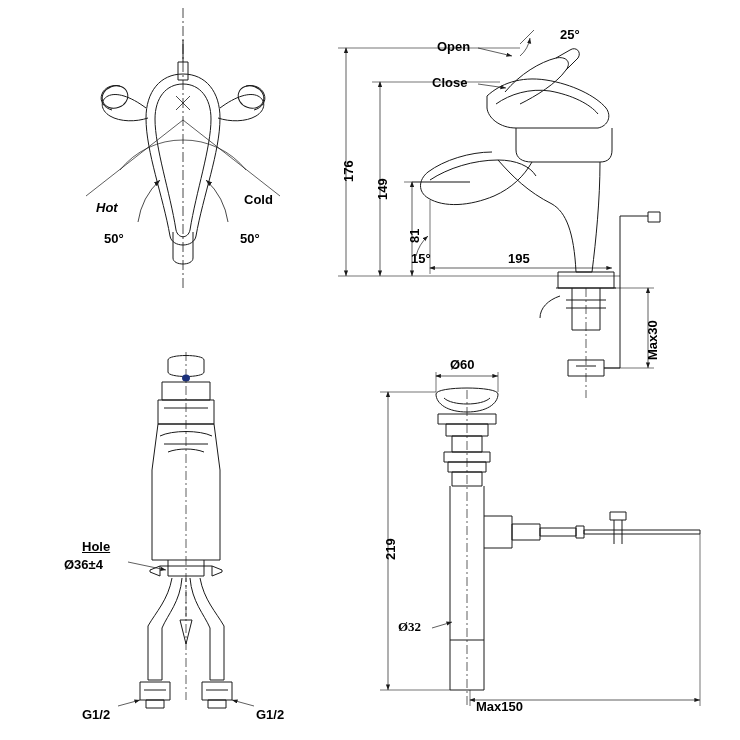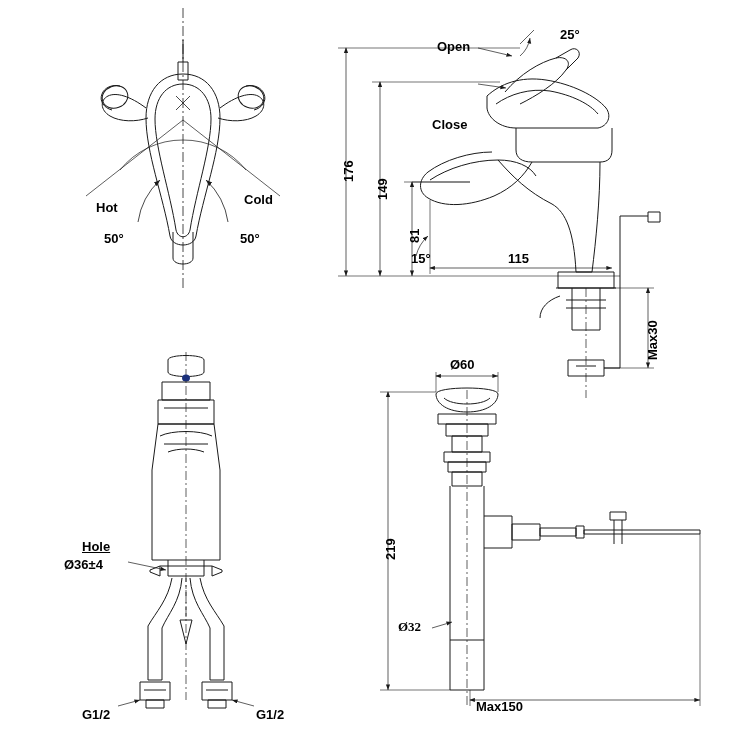--- a/index.html
+++ b/index.html
@@ -221,33 +221,33 @@
       <line x1="498" y1="372" x2="498" y2="392" stroke-width="0.6"></line>
 
       <line x1="432" y1="628" x2="452" y2="622" stroke-width="0.7" marker-end="url(#arrEnd)"></line>
 
       <line x1="470" y1="700" x2="700" y2="700" stroke-width="0.7" marker-start="url(#arrStart)" marker-end="url(#arrEnd)"></line>
       <line x1="470" y1="690" x2="470" y2="706" stroke-width="0.6"></line>
       <line x1="700" y1="534" x2="700" y2="706" stroke-width="0.6"></line>
     </g>
   </svg>
 
-  <div class="lbl" style="left:96px; top:201px;">Hot</div>
+  <div class="lbl" style="left:96px; top:201px;font-style:italic;">Hot</div>
   <div class="lbl" style="left:244px; top:193px;">Cold</div>
   <div class="lbl" style="left:104px; top:232px;">50°</div>
   <div class="lbl" style="left:240px; top:232px;">50°</div>
 
   <div class="lbl" style="left:437px; top:40px;">Open</div>
-  <div class="lbl" style="left:432px; top:76px;margin-top:42px;">Close</div>
+  <div class="lbl" style="left:432px; top:76px;">Close</div>
   <div class="lbl" style="left:520px; top:28px;margin-left:40px;">25°</div>
   <div class="lbl rot90" style="left:342px; top:182px;">176</div>
   <div class="lbl rot90" style="left:376px; top:200px;">149</div>
   <div class="lbl rot90" style="left:408px; top:243px;">81</div>
   <div class="lbl" style="left:411px; top:252px;">15°</div>
-  <div class="lbl" style="left:508px; top:252px;">115</div>
+  <div class="lbl" style="left:508px; top:252px;">195</div>
   <div class="lbl rot90" style="left:646px; top:360px;">Max30</div>
 
   <div class="lbl" style="left:82px; top:540px;text-decoration:underline;">Hole</div>
   <div class="lbl" style="left:64px; top:558px;">Ø36±4</div>
   <div class="lbl" style="left:82px; top:708px;">G1/2</div>
   <div class="lbl" style="left:256px; top:708px;">G1/2</div>
 
   <div class="lbl" style="left:450px; top:358px;">Ø60</div>
   <div class="lbl rot90" style="left:384px; top:560px;">219</div>
   <div class="lbl" style="left:398px; top:620px;font-family:Liberation Serif, serif;">Ø32</div>

